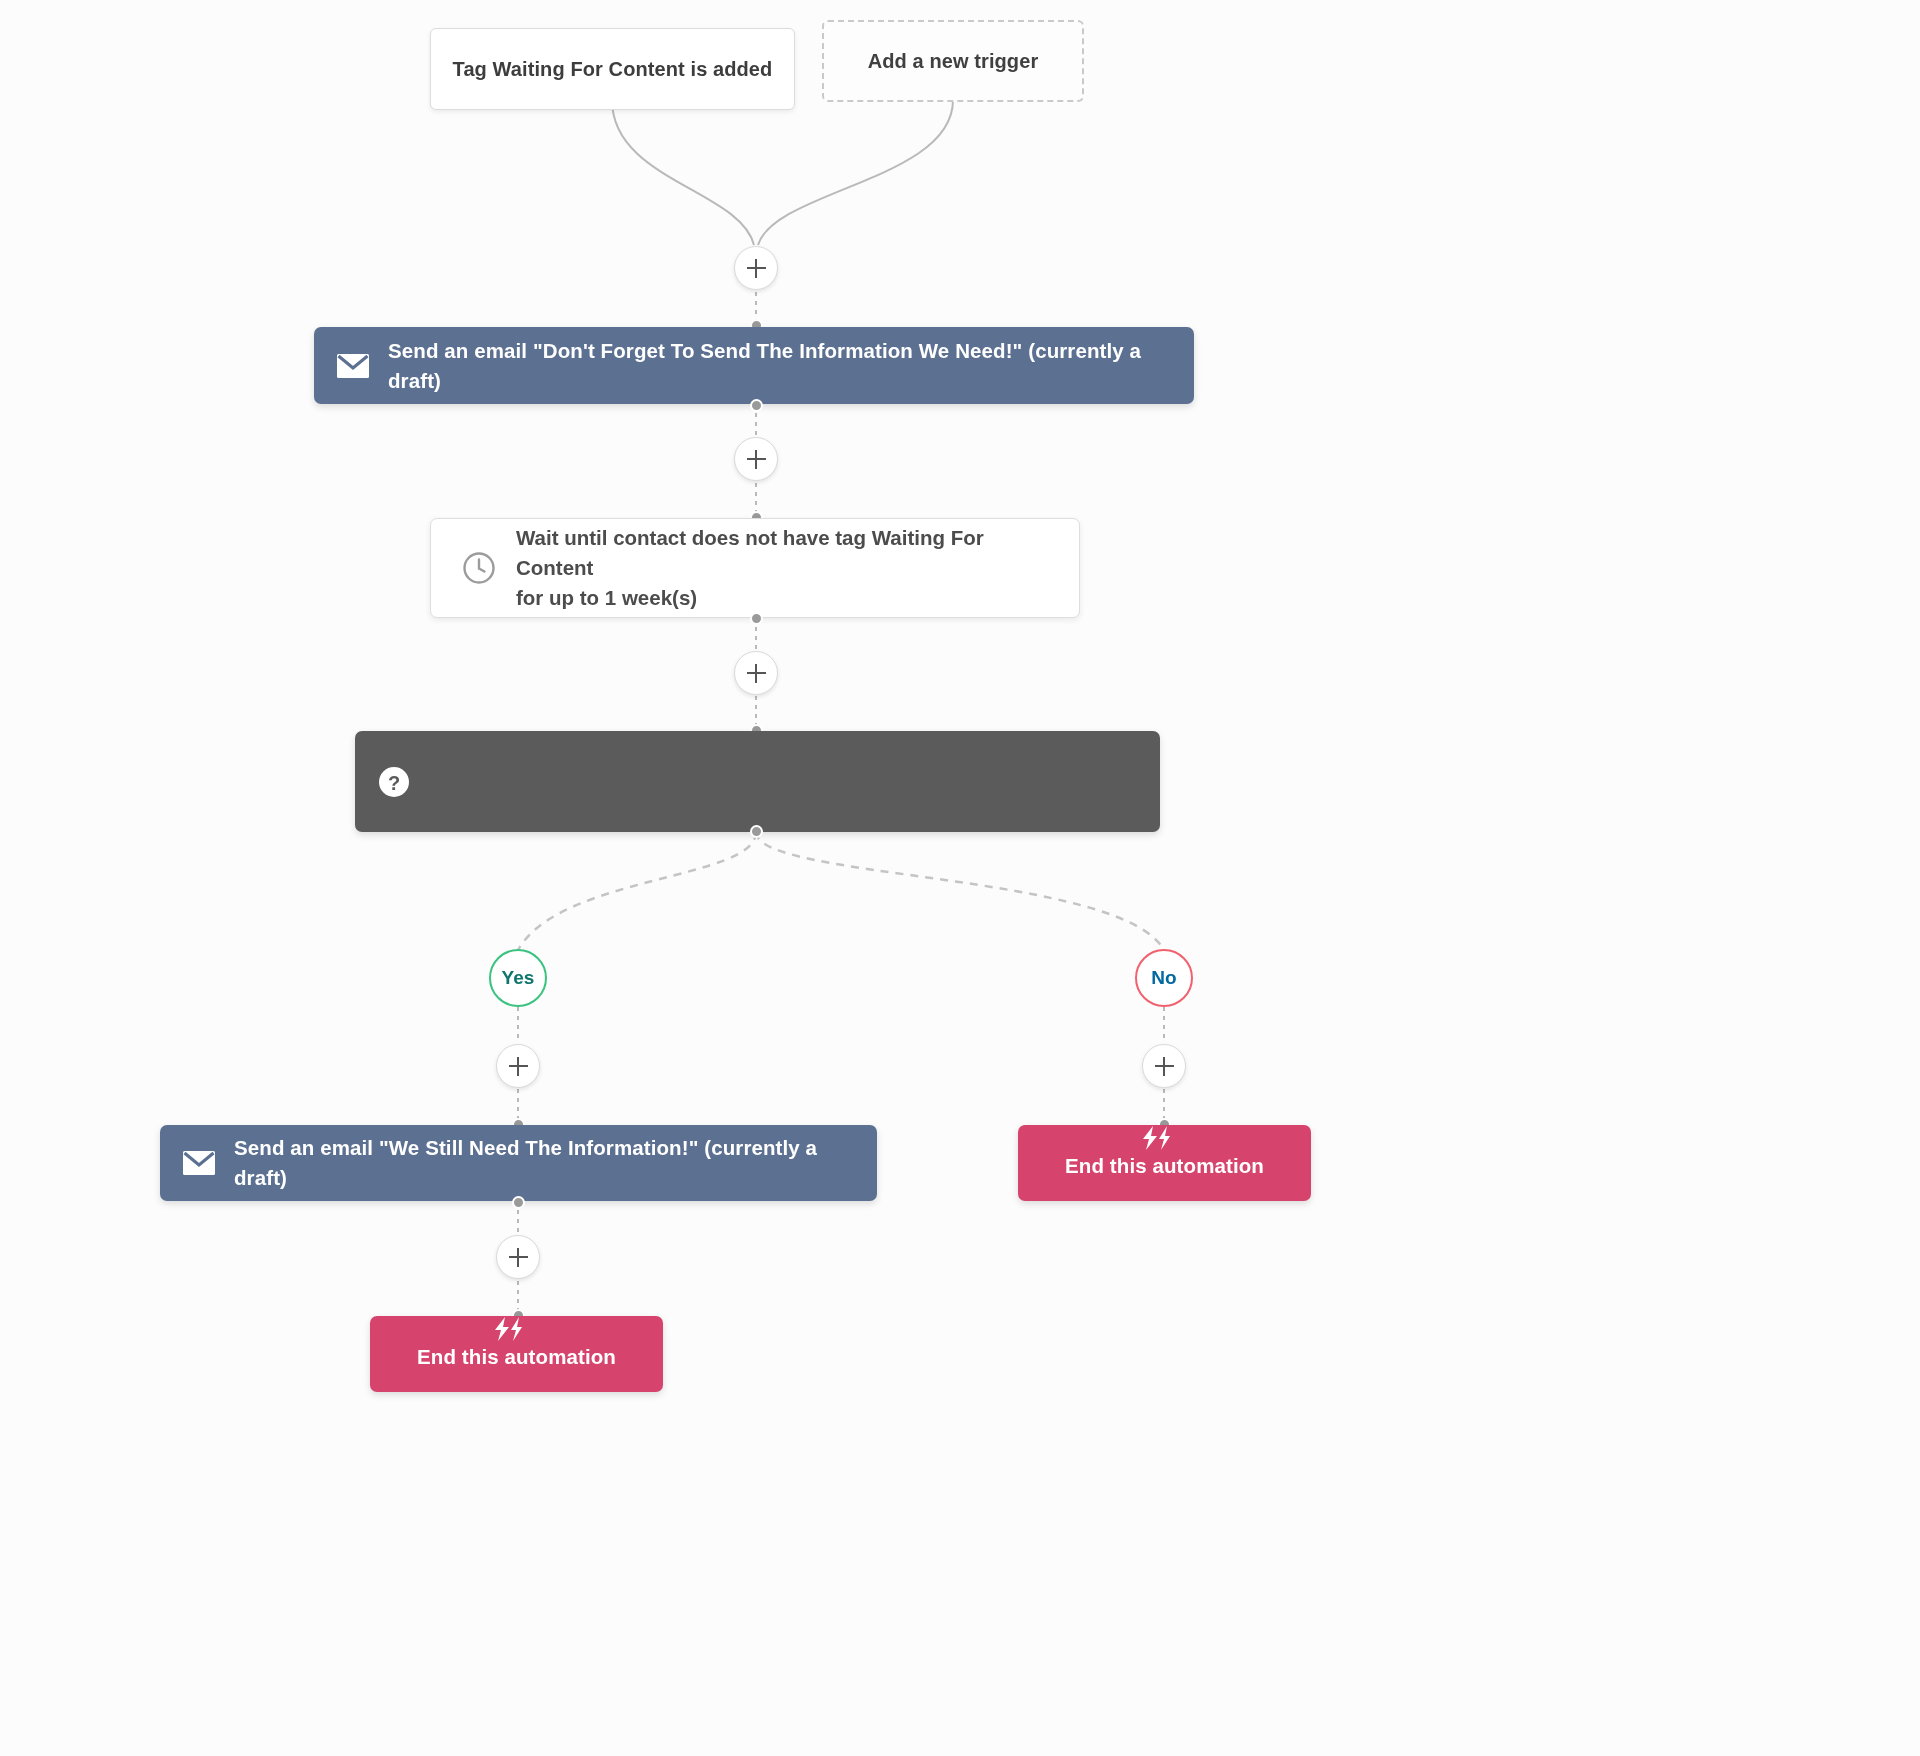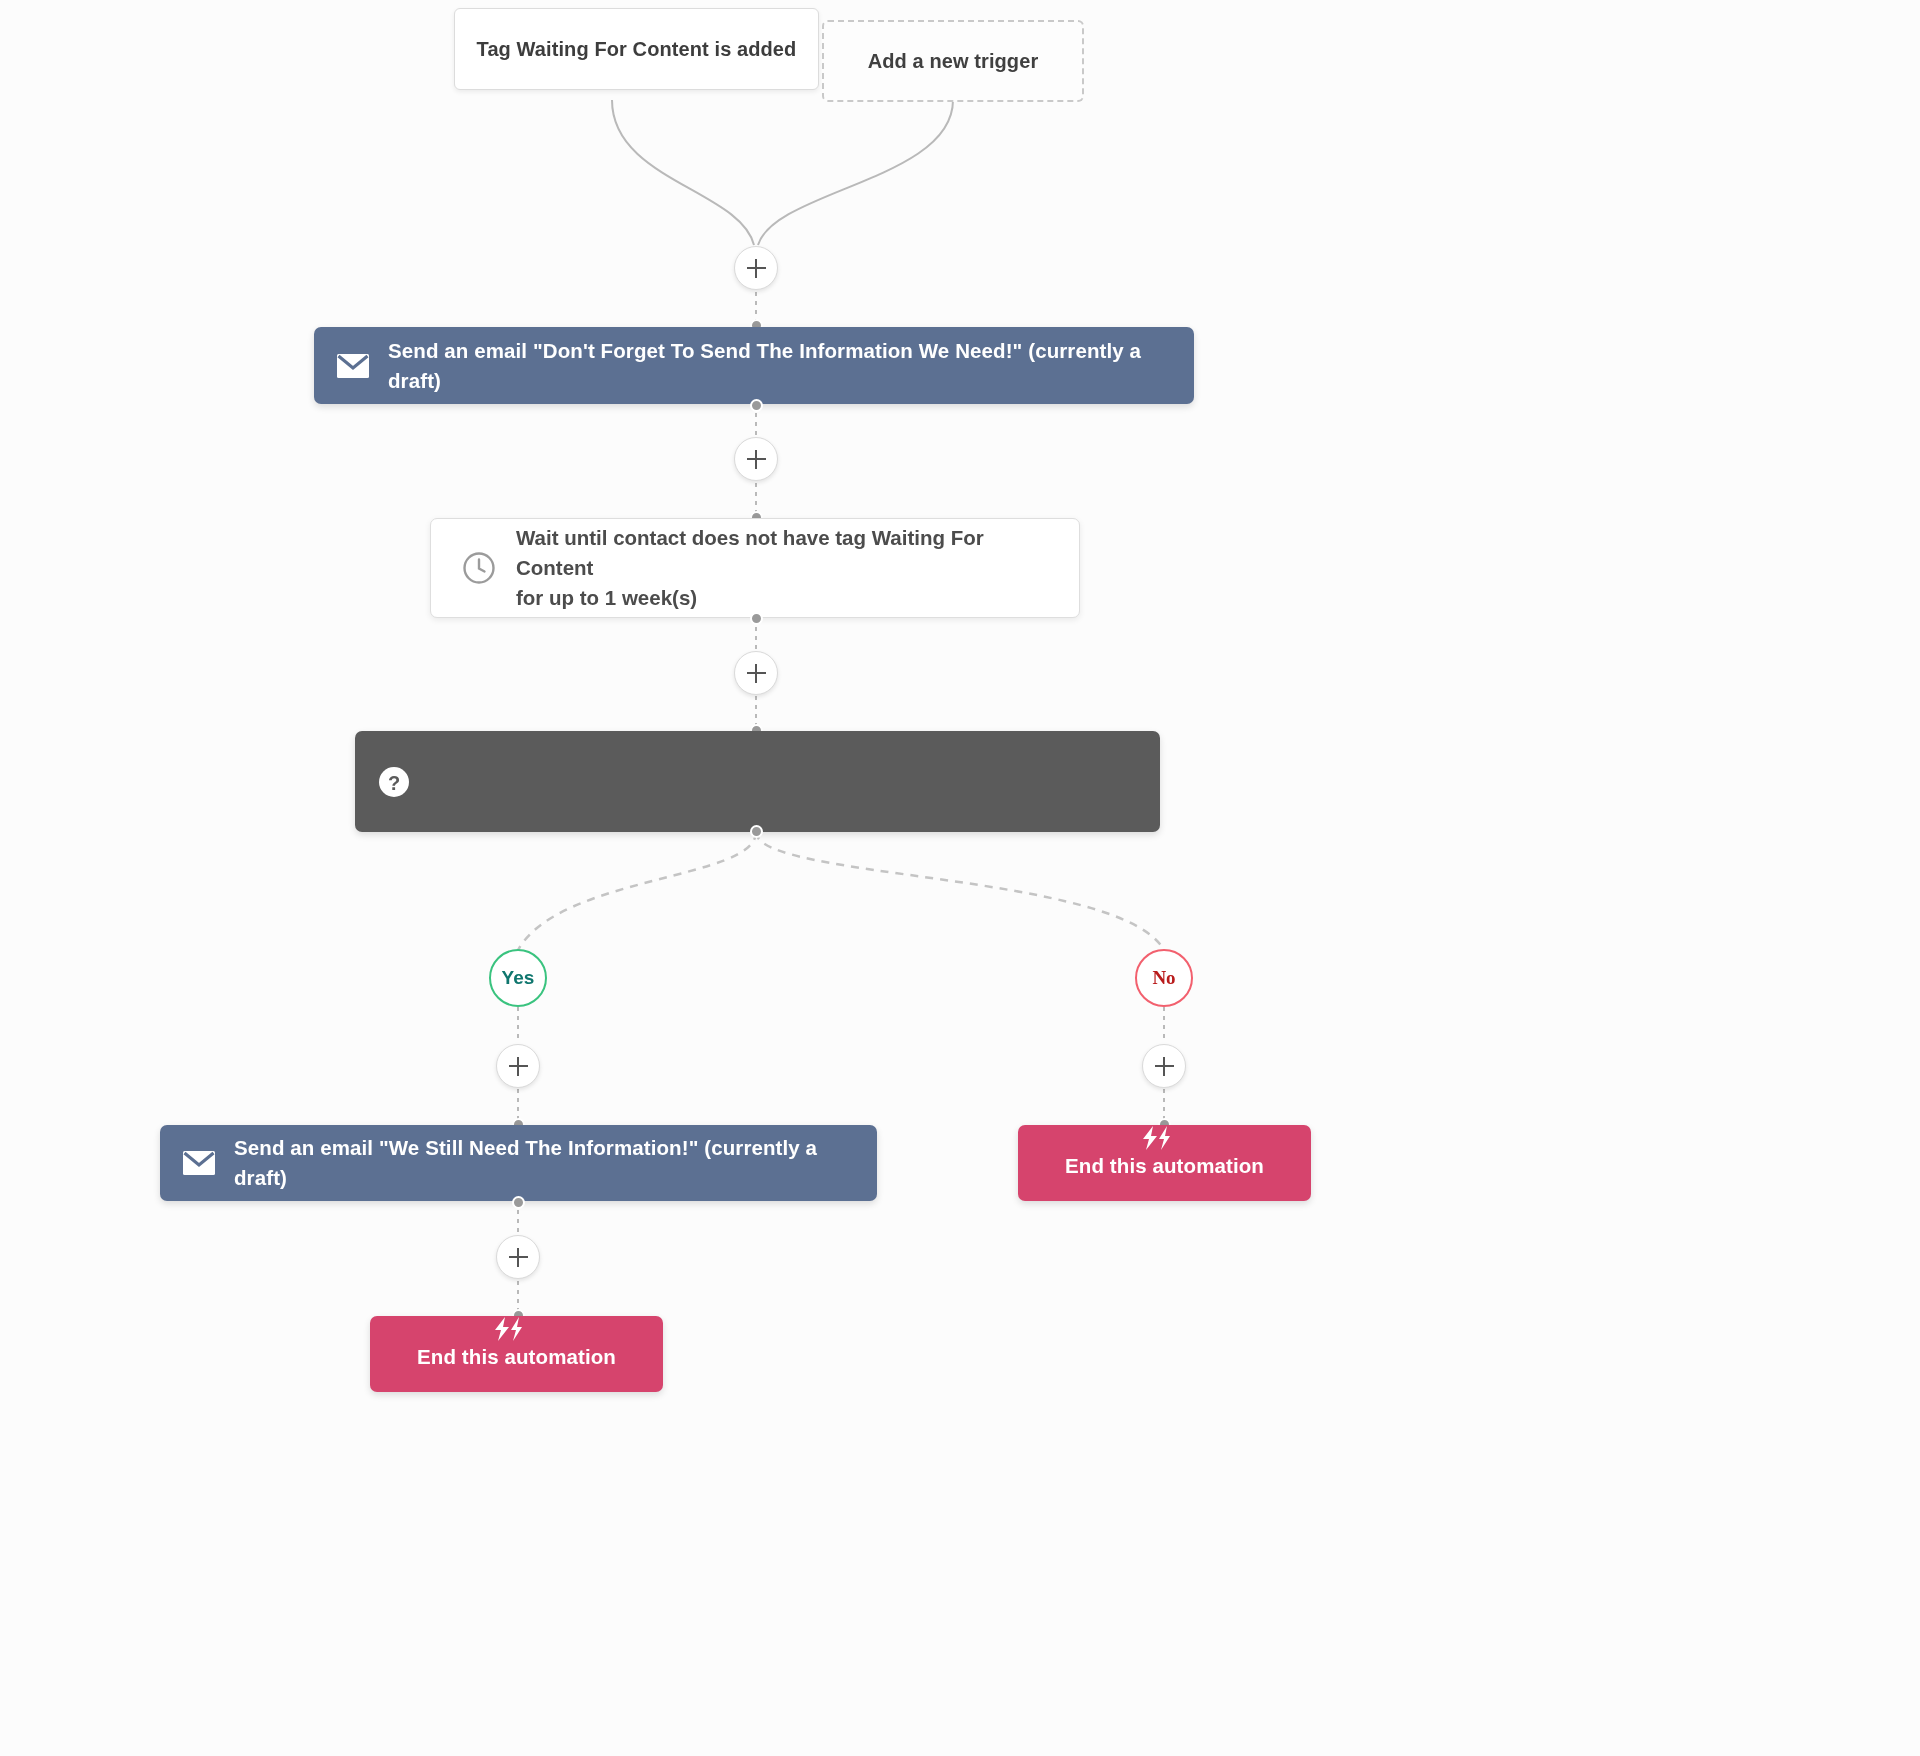--- a/index.html
+++ b/index.html
@@ -139,21 +139,21 @@
     border-radius: 50%;
     background: #ffffff;
     display: flex;
     align-items: center;
     justify-content: center;
     font-size: 19px;
     font-weight: bold;
     box-sizing: border-box;
   }
   .branch-yes { border: 2.5px solid #3ac37f; color: #0f766e; }
-  .branch-no  { border: 2.5px solid #f2606e; color: #b91c1c; font-family: Liberation Serif, serif; }
+  .branch-no  { border: 2.5px solid #f2606e; color: #0369a1; }
 
   
   .dot {
     position: absolute;
     width: 13px;
     height: 13px;
     border-radius: 50%;
     background: #9a9a9a;
     border: 2px solid #ffffff;
     box-sizing: border-box;
@@ -191,21 +191,21 @@
 
     <path d="M 518 1201 L 518 1234" fill="none" stroke="#b9b9b9" stroke-width="2" stroke-dasharray="4 5"></path>
 
     <path d="M 518 1281 L 518 1316" fill="none" stroke="#b9b9b9" stroke-width="2" stroke-dasharray="4 5"></path>
 
     <path d="M 1164 1007 L 1164 1043" fill="none" stroke="#b9b9b9" stroke-width="2" stroke-dasharray="4 5"></path>
 
     <path d="M 1164 1089 L 1164 1124" fill="none" stroke="#b9b9b9" stroke-width="2" stroke-dasharray="4 5"></path>
   </svg>
 
-  <div class="node trigger" style="left:430px; top:8px; width:365px; height:82px;margin-left:24px;">
+  <div class="node trigger" style="left:430px; top:28px; width:365px; height:82px;">
     <span>Tag Waiting For Content is added</span>
   </div>
 
   <div class="node trigger dashed" style="left:822px; top:20px; width:262px; height:82px;">
     <span>Add a new trigger</span>
   </div>
 
   <div class="node plus" style="left:734px; top:246px;"></div>
 
   <div class="dot" style="left:750px; top:319px;"></div>

